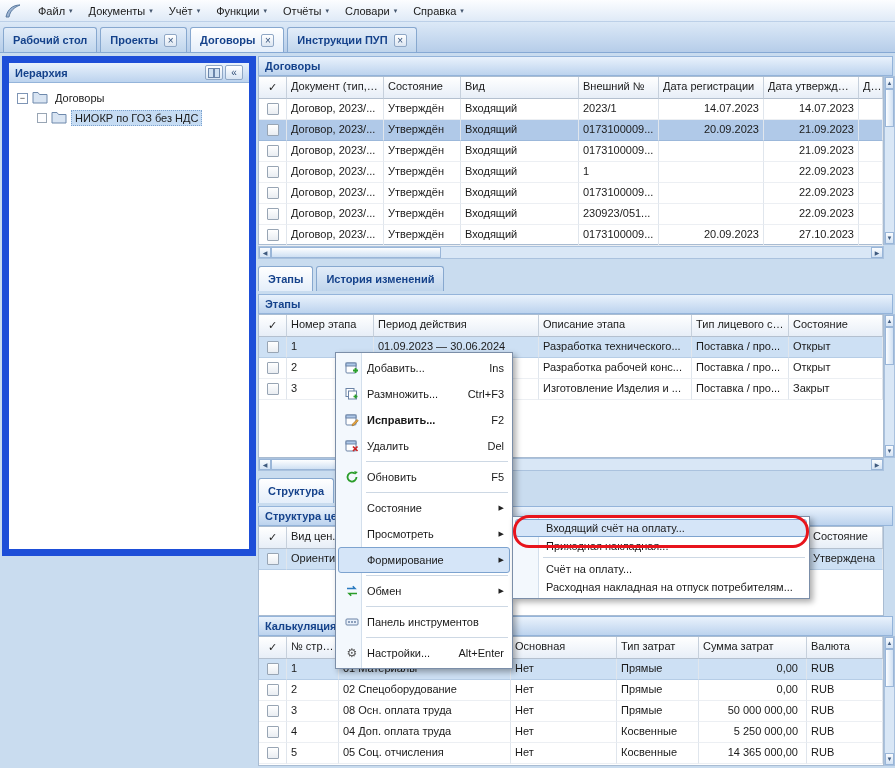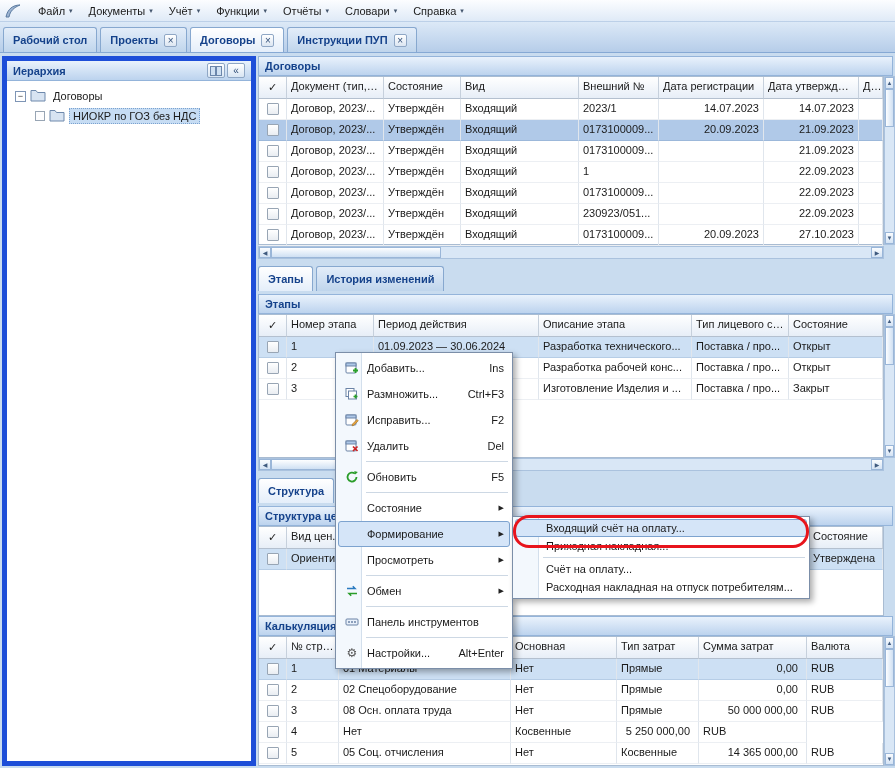--- a/index.html
+++ b/index.html
@@ -15,21 +15,21 @@
 
   
   .tabstrip{position:absolute;left:0;top:22px;width:895px;height:31px;background:linear-gradient(#dce9f7,#b6cde9);border-bottom:1px solid #86a9d4;display:flex;align-items:flex-end;padding-left:3px;gap:3px}
   .tab{height:25px;display:flex;align-items:center;gap:6px;padding:0 9px;background:linear-gradient(#e3edf9,#bfd5ec);border:1px solid #87a8cf;border-bottom:none;border-radius:3px 3px 0 0;color:#15428b;font-weight:bold;white-space:nowrap}
   .tab.active{background:linear-gradient(#ffffff,#e4eefa)}
   .tclose{width:13px;height:13px;border:1px solid #8fa7c5;border-radius:2px;background:linear-gradient(#ffffff,#dce6f2);font-size:10px;line-height:11px;text-align:center;color:#33517a;font-weight:normal}
 
   
   .phdr{height:20px;background:linear-gradient(#e9f2fc,#bcd3ee);border:1px solid #94b4da;color:#15428b;font-weight:bold;padding:3px 6px;overflow:hidden;white-space:nowrap;display:flex;align-items:center}
   .abs{position:absolute}
-  #hier-panel{left:2px;top:56px;width:254px;height:710px;background:#ffffff;border:5px solid #1d4ed8}
+  #hier-panel{left:2px;top:56px;width:254px;height:500px;background:#ffffff;border:7px solid #1d4ed8}
   #hier-panel .phdr{border:none;border-bottom:1px solid #94b4da;height:20px}
   .phspacer{flex:1}
   .phbtn{width:18px;height:15px;border:1px solid #8fa7c5;background:linear-gradient(#ffffff,#d8e5f3);display:flex;align-items:center;justify-content:center;border-radius:2px;margin-left:2px;color:#33517a;font-weight:normal;font-size:10px;line-height:1}
 
   
   .tree{padding:5px 2px}
   .trrow{display:flex;align-items:center;gap:4px;height:20px;padding-left:6px;white-space:nowrap}
   .trrow.child{padding-left:26px}
   .expander{width:11px;height:11px;border:1px solid #7e95b5;background:#fff;font-size:9px;line-height:9px;text-align:center;color:#333;flex:0 0 auto}
   .mini-cb{width:10px;height:10px;border:1px solid #98a5b4;background:#fdfdfe;flex:0 0 auto}
@@ -81,21 +81,21 @@
 
   
   .menu-pop{position:absolute;background:linear-gradient(to right,#f3f8fd 0,#f3f8fd 25px,#d3dfec 25px,#d3dfec 26px,#ffffff 26px);border:1px solid #7b8ea8;box-shadow:3px 3px 6px rgba(0,0,0,.33);padding:2px}
   .ctxmenu{left:335px;top:352px;width:178px;z-index:50}
   .mi{display:flex;align-items:center;height:26px;padding:0 5px 0 2px;border:1px solid transparent}
   .mico{width:22px;display:flex;justify-content:center;align-items:center;margin-right:4px;flex:0 0 22px;font-size:12px;color:#555}
   .mlabel{flex:1;white-space:nowrap;overflow:hidden}
   .mshort{margin-left:8px;white-space:nowrap}
   .marr{font-size:7px;color:#222;margin-left:6px}
   .mi.hl{background:#d5e5f8;border:1px solid #7da3cf;border-radius:3px}
-  .mi.boldlbl .mlabel{font-weight:normal}
+  .mi.boldlbl .mlabel{font-weight:bold}
   .msep{height:1px;background:#cdd8e4;margin:2px 2px 2px 28px}
 
   
   .submenu{left:512px;top:516px;width:298px;z-index:60}
   .smi{height:18px;display:flex;align-items:center;padding:0 8px 0 30px;white-space:nowrap;border:1px solid transparent}
   .smi.hl{background:#d5e5f8;border:1px solid #7da3cf;border-radius:3px}
 
   
   .annotation{position:absolute;left:513px;top:515px;width:296px;height:33px;border:3px solid #e8141c;border-radius:16px;z-index:70;pointer-events:none}
 </style>
@@ -438,20 +438,21 @@
       <div class="c">Нет</div>
       <div class="c">Прямые</div>
       <div class="c rgt">50 000 000,00</div>
       <div class="c">RUB</div>
     </div>
     <div class="trow g-calc">
       <div class="c cbc">
           <span class="cb"></span>
         </div>
       <div class="c">4</div>
+      <div class="c">04 Доп. оплата труда</div>
       <div class="c">Нет</div>
       <div class="c">Косвенные</div>
       <div class="c rgt">5 250 000,00</div>
       <div class="c">RUB</div>
     </div>
     <div class="trow g-calc">
       <div class="c cbc">
           <span class="cb"></span>
         </div>
       <div class="c">5</div>
@@ -524,30 +525,30 @@
         </span>
       <span class="mlabel">Обновить</span>
       <span class="mshort">F5</span>
     </div>
     <div class="msep"></div>
     <div class="mi">
       <span class="mico"></span>
       <span class="mlabel">Состояние</span>
       <span class="marr">▶</span>
     </div>
+    <div class="mi">
+      <span class="mico"></span>
+      <span class="mlabel">Просмотреть</span>
+      <span class="marr">▶</span>
+    </div>
     <div class="mi hl">
       <span class="mico"></span>
       <span class="mlabel">Формирование</span>
       <span class="marr">▶</span>
     </div>
-    <div class="mi">
-      <span class="mico"></span>
-      <span class="mlabel">Просмотреть</span>
-      <span class="marr">▶</span>
-    </div>
     <div class="msep"></div>
     <div class="mi">
       <span class="mico">
           <svg width="14" height="14" viewBox="0 0 14 14">
             <path d="M2 4.5h8l-2.2-2.2" fill="none" stroke="#2a7ac0" stroke-width="1.5"></path>
             <path d="M12 9.5H4l2.2 2.2" fill="none" stroke="#2a9d2a" stroke-width="1.5"></path>
           </svg>
         </span>
       <span class="mlabel">Обмен</span>
       <span class="marr">▶</span>

